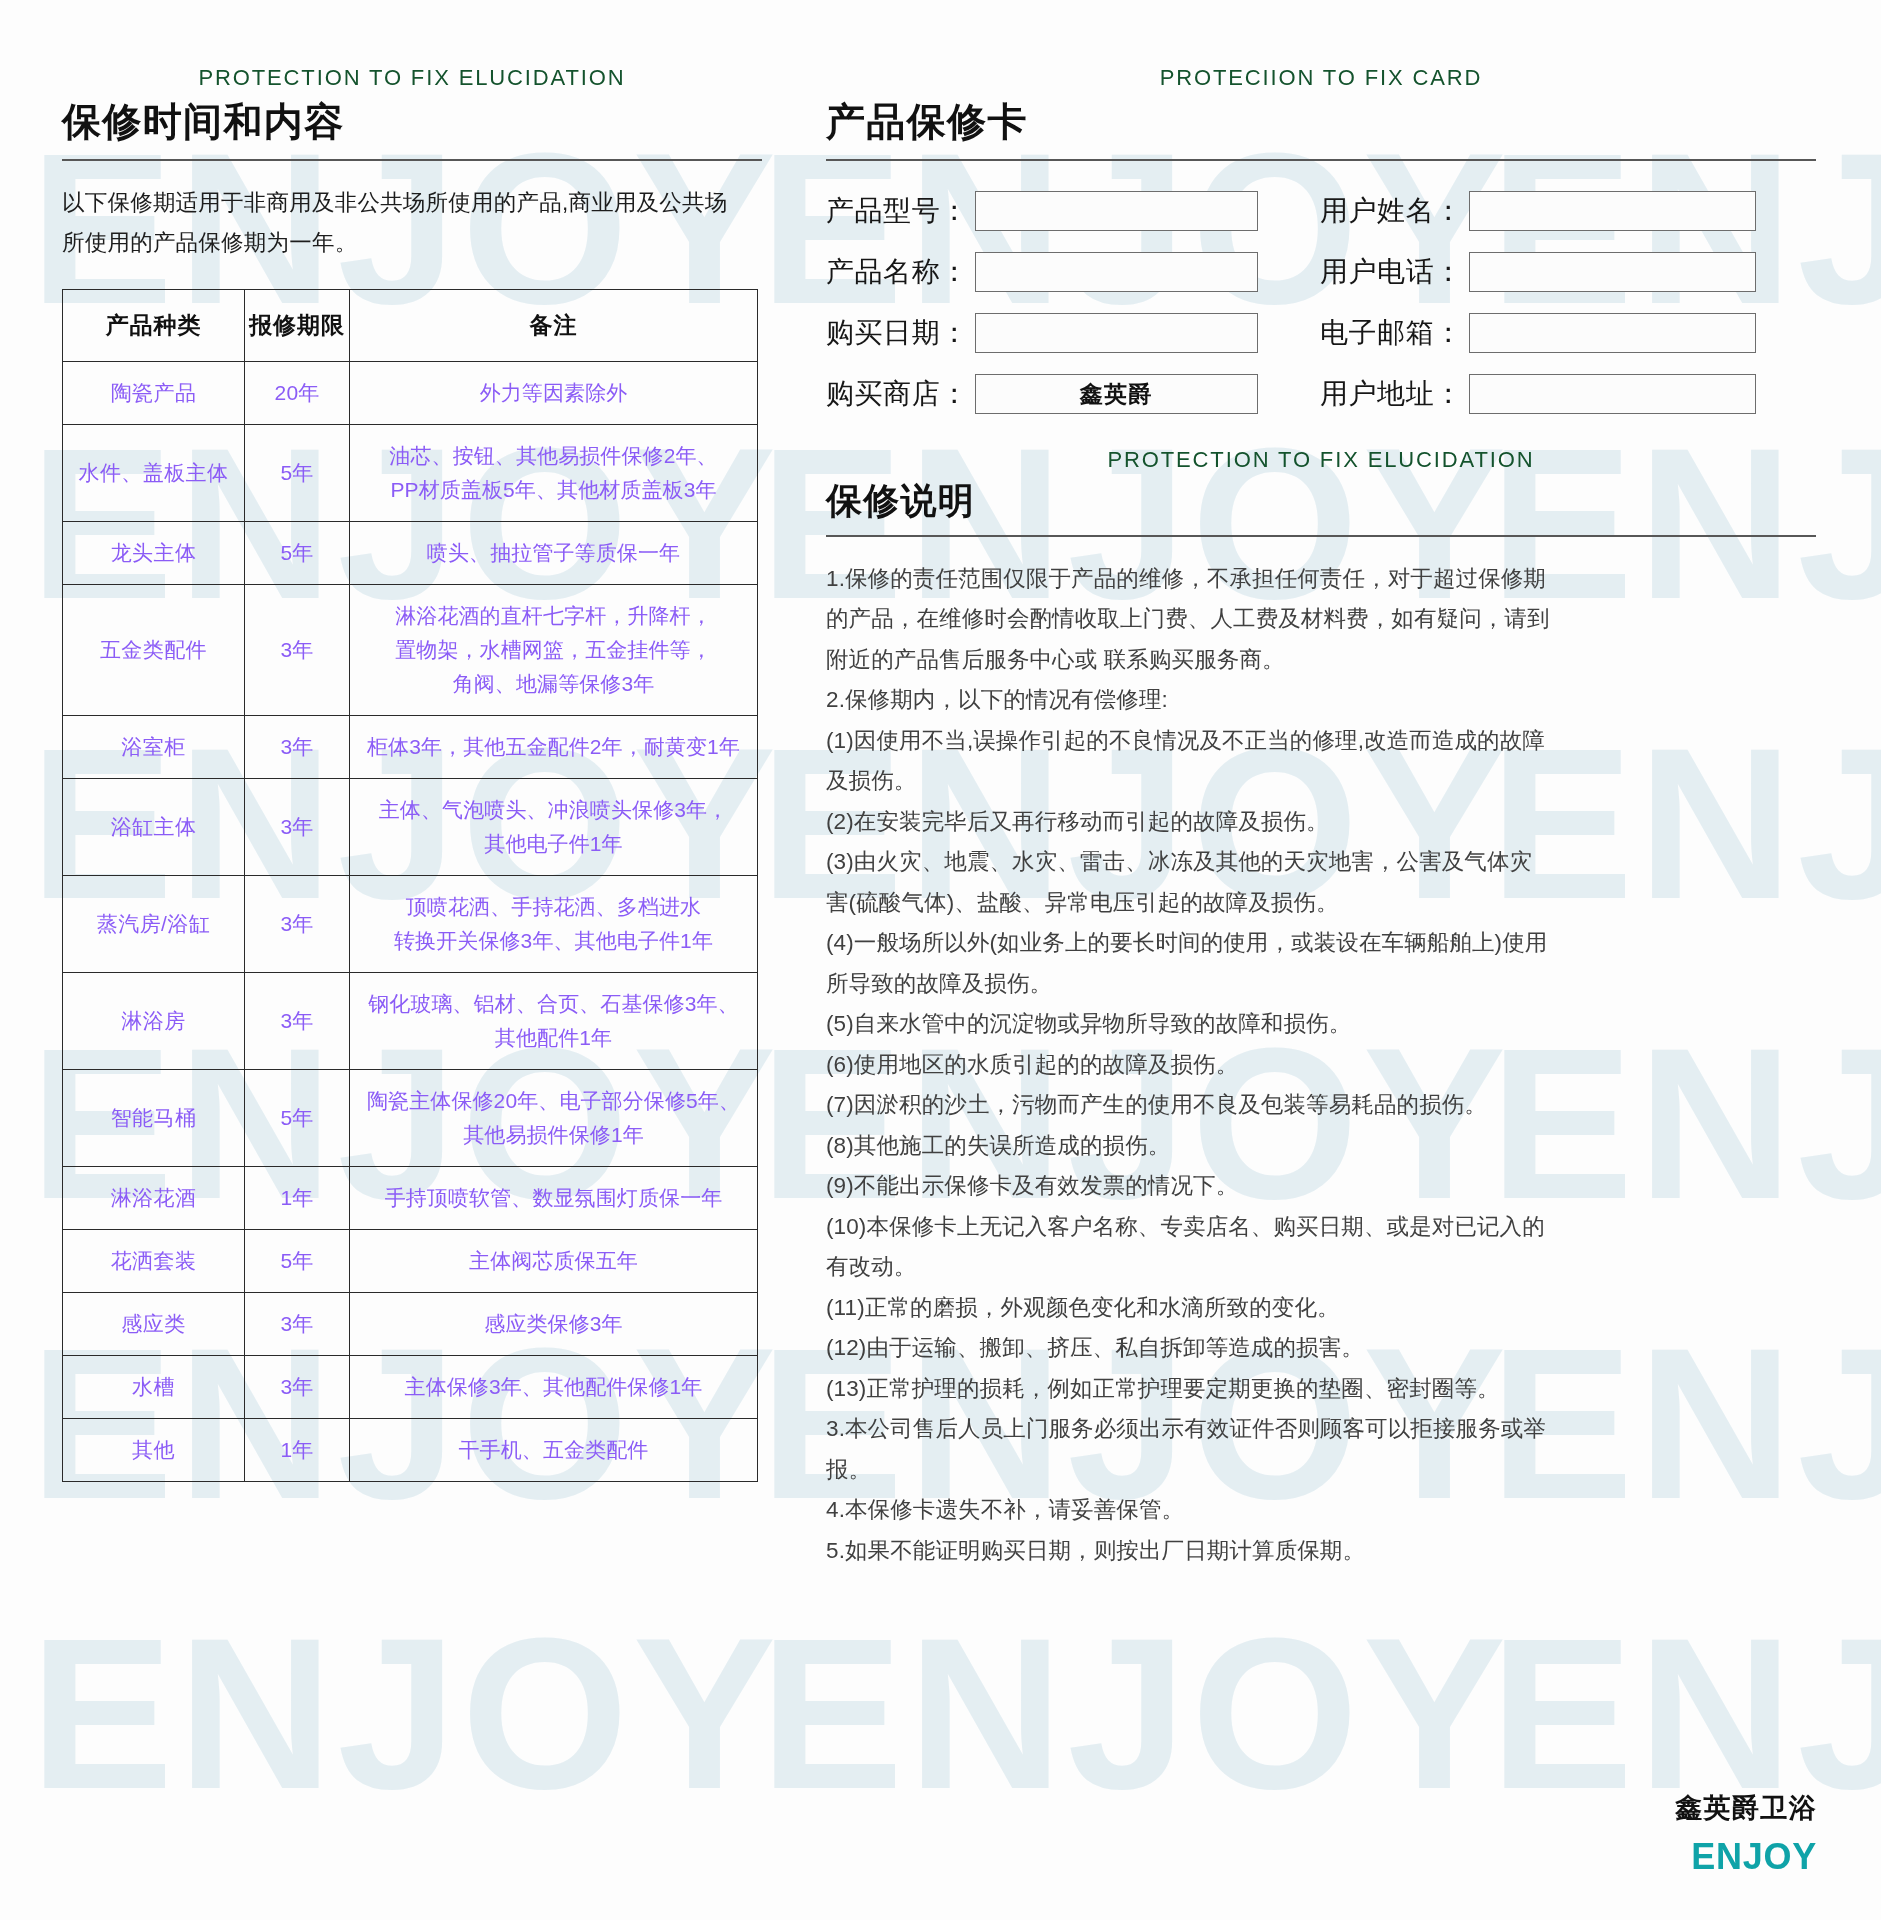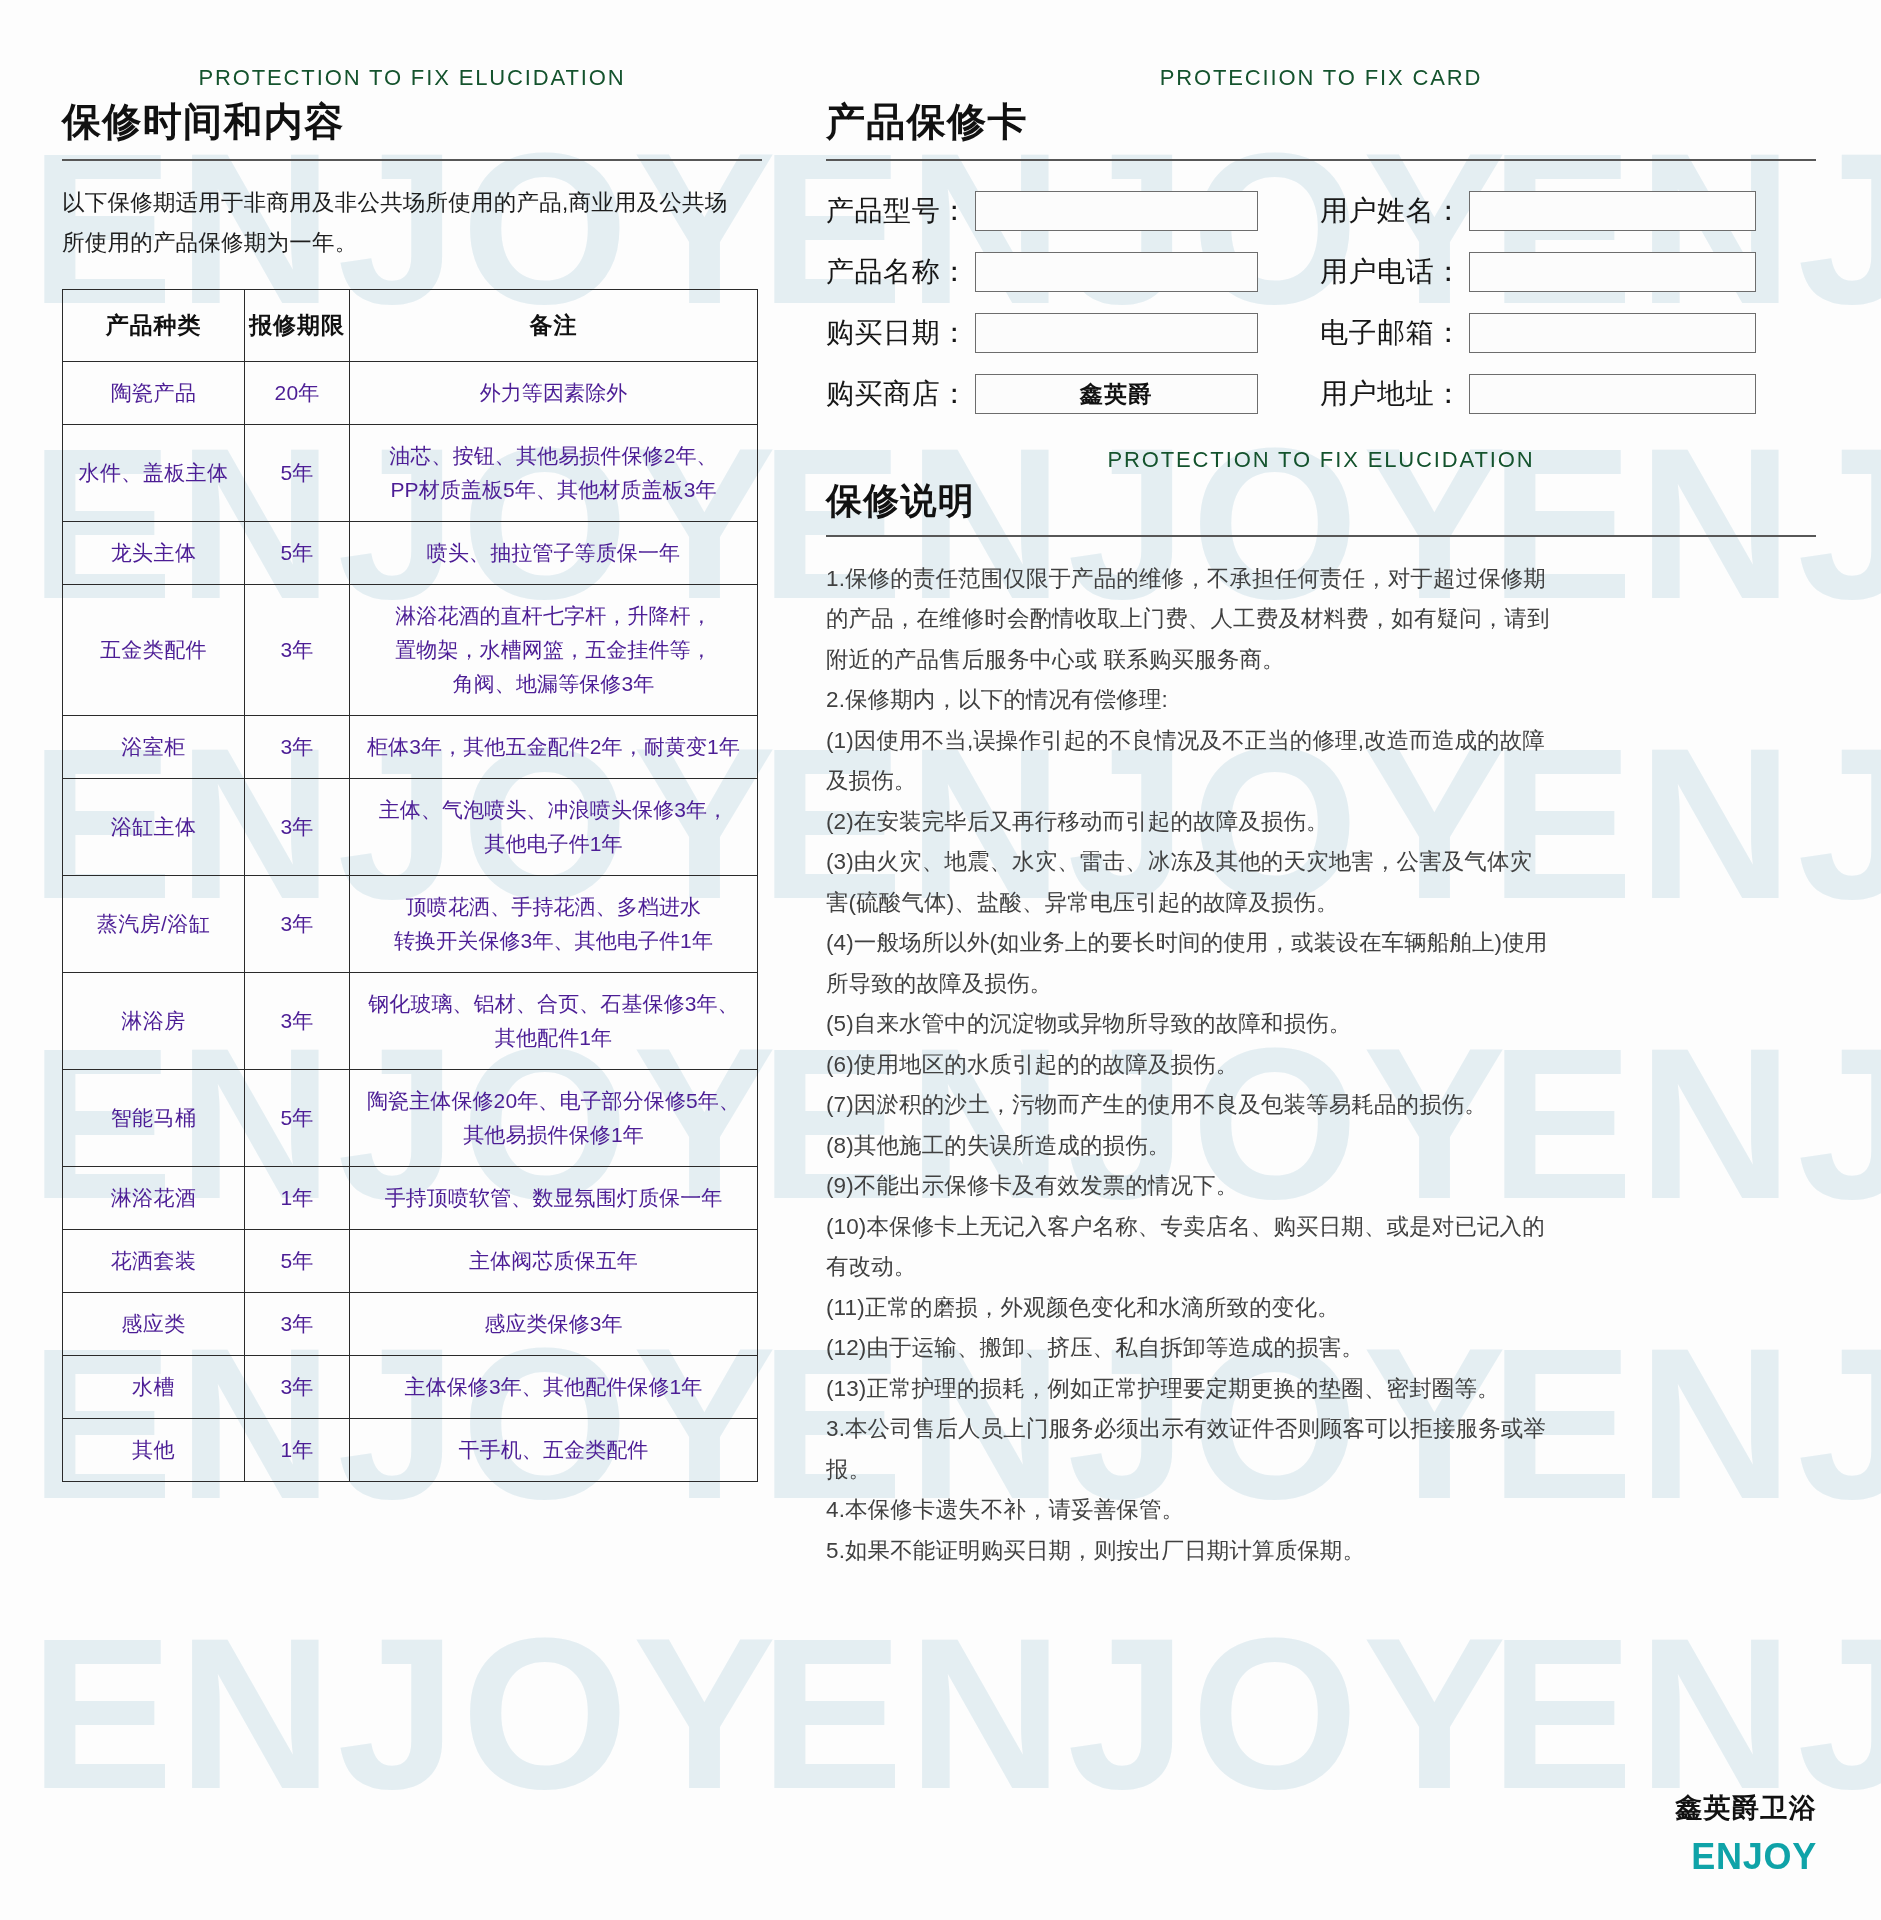--- a/index.html
+++ b/index.html
@@ -95,21 +95,21 @@
   }
   table.wtable th {
     font-size: 23px;
     font-weight: 700;
     letter-spacing: .04em;
     padding: 20px 4px;
     color: #111;
   }
   table.wtable td {
     font-size: 21px;
-    color: #4c1d95;
+    color: #8b5cf6;
     padding: 14px 5px;
     line-height: 1.62;
     text-align: center;
   }
   td.c-kind  { letter-spacing: .02em; }
   td.c-term  { letter-spacing: .01em; }
   td.c-note  { letter-spacing: .005em; }
   col.w-kind { width: 182px; }
   col.w-term { width: 105px; }
   col.w-note { width: 408px; }

